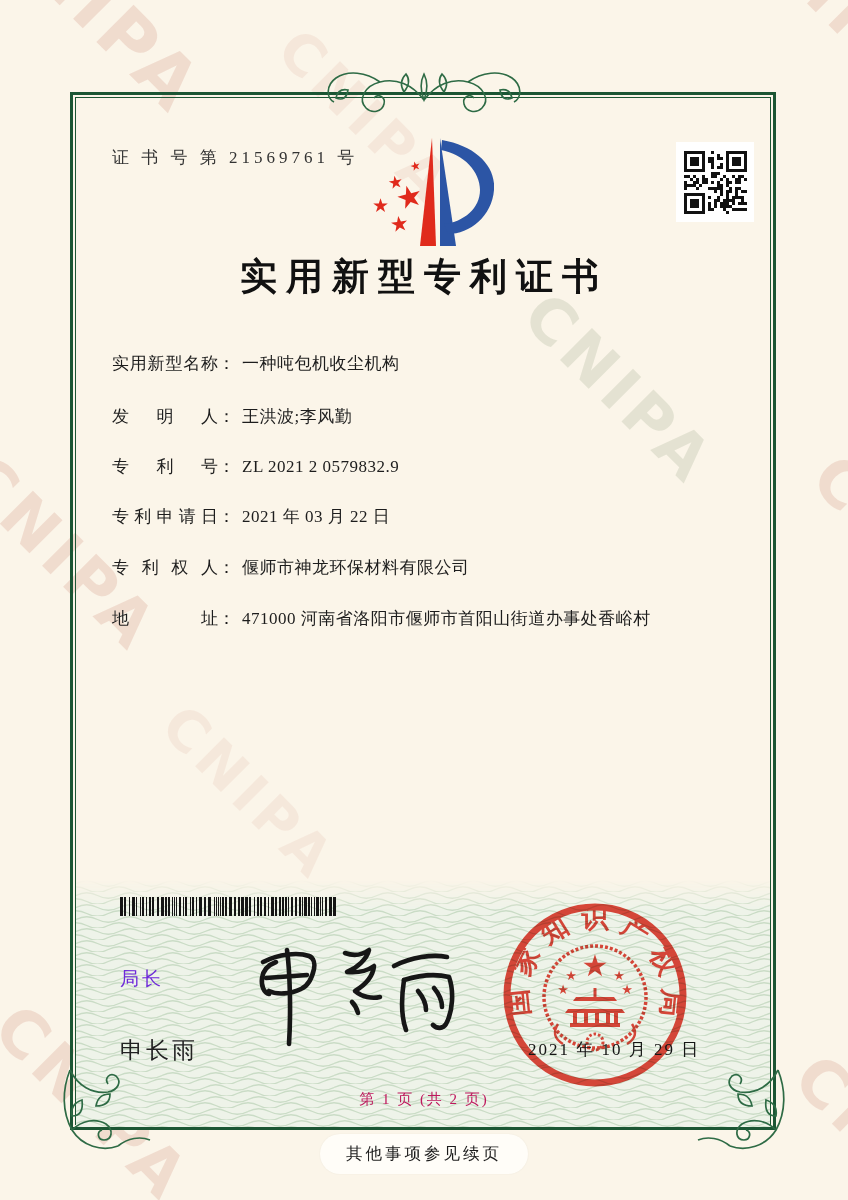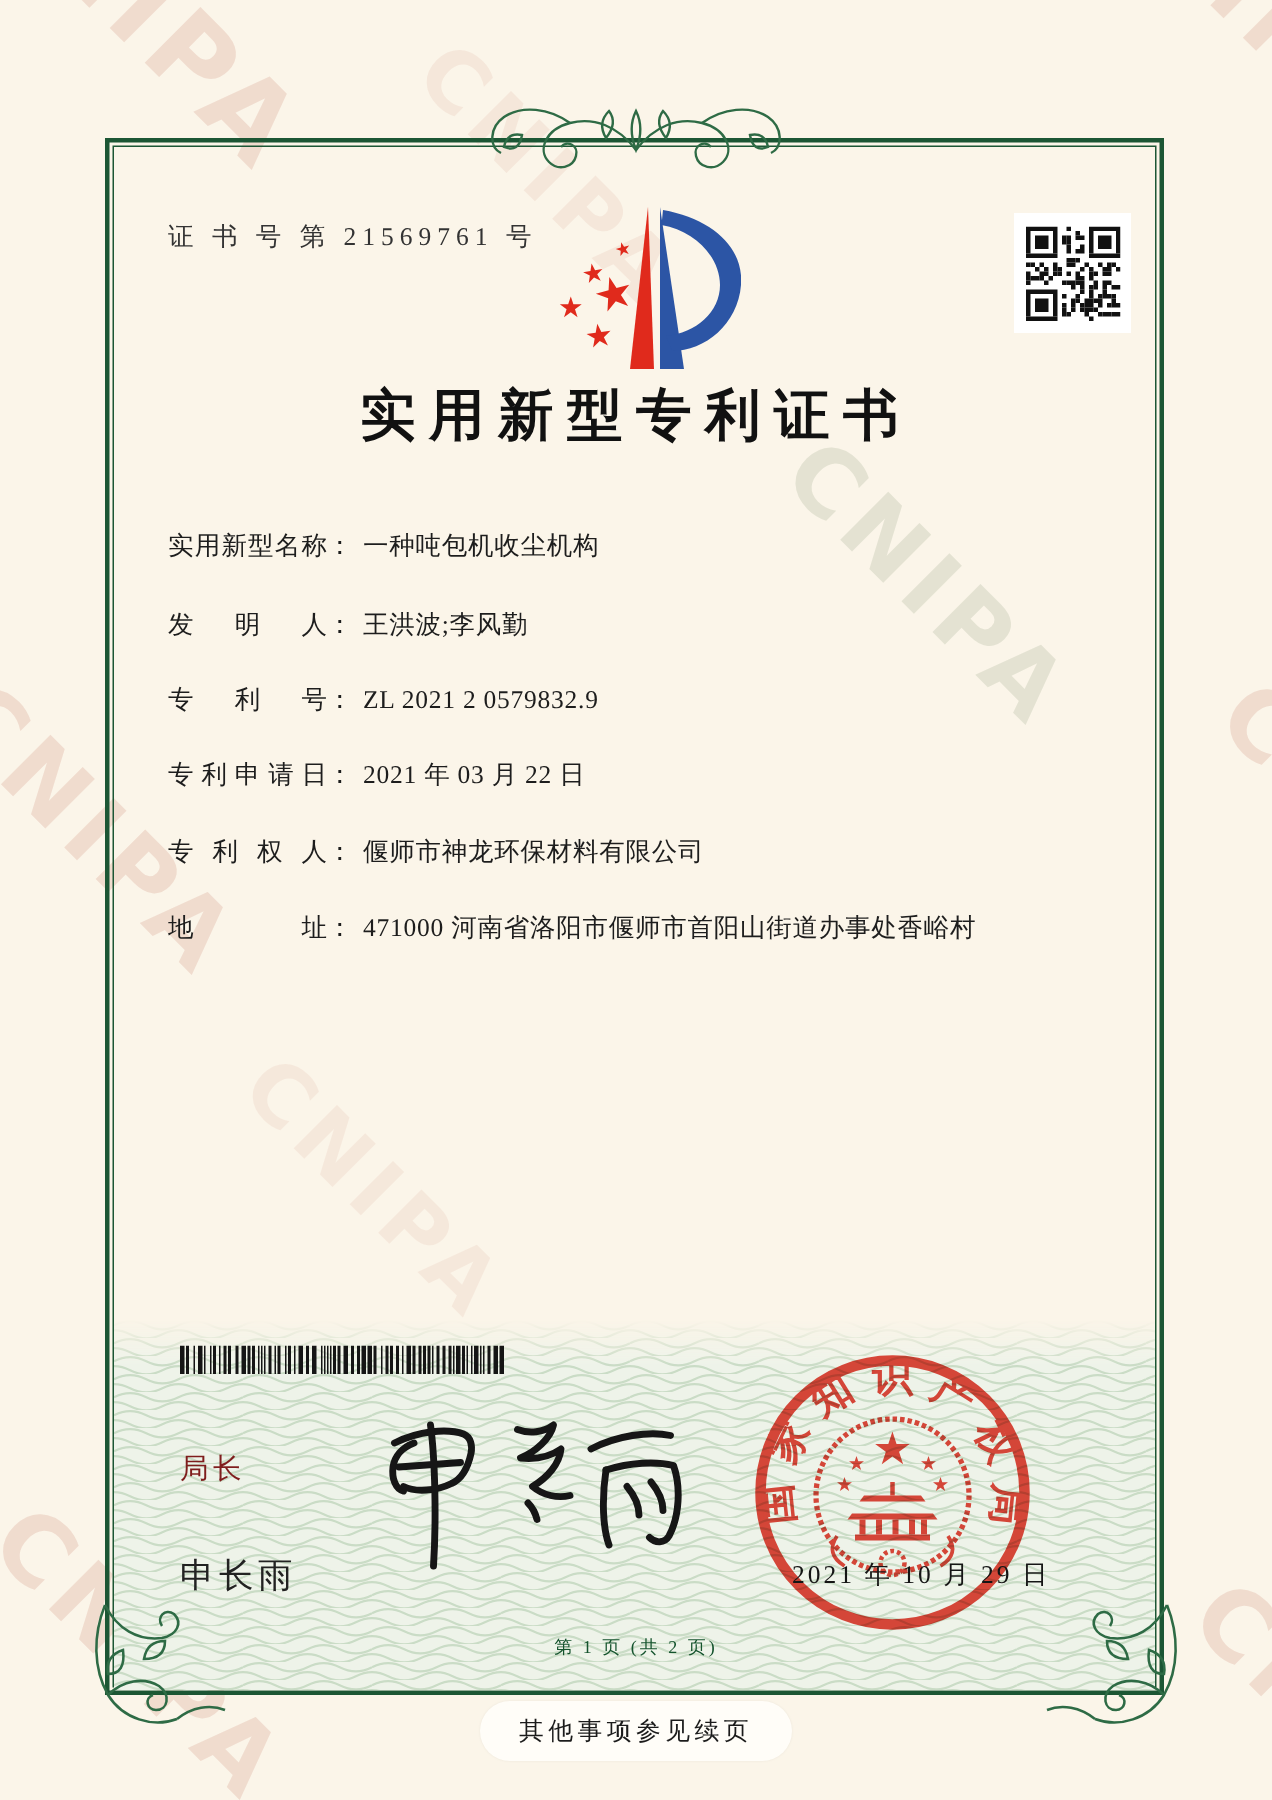--- a/index.html
+++ b/index.html
@@ -27,28 +27,28 @@
   .fval{letter-spacing:0.5px;}
   .grant2{position:absolute;left:445px;top:0;}
   .bodytext{position:absolute;left:110px;top:694px;width:660px;font-size:17.2px;
             line-height:27px;text-align:justify;color:#1b1b1b;}
   .bodytext p{margin:0;text-indent:2em;letter-spacing:0.4px;}
   .waves{position:absolute;left:76px;top:880px;width:694px;height:247px;z-index:2;
          -webkit-mask-image:linear-gradient(to bottom,transparent,#000 30px);
          mask-image:linear-gradient(to bottom,transparent,#000 30px);}
   .barcode{position:absolute;left:120px;top:897px;z-index:4;}
   .sigtitle{position:absolute;left:120px;top:966px;font-family:"Liberation Sans","DejaVu Sans",sans-serif;
-            font-size:19px;letter-spacing:3px;color:#7f1d1d;z-index:4;}
+            font-size:19px;letter-spacing:3px;color:#6d28d9;z-index:4;}
   .signame{position:absolute;left:120px;top:1035px;font-family:"Liberation Sans","DejaVu Sans",sans-serif;
            font-size:23px;letter-spacing:3px;color:#222;z-index:4;}
   .sig{position:absolute;left:238px;top:928px;z-index:4;}
   .seal{position:absolute;left:500px;top:900px;z-index:5;opacity:0.93;mix-blend-mode:multiply;}
   .sealdate{position:absolute;left:528px;top:1038px;font-size:17px;letter-spacing:2px;color:#151515;z-index:6;}
-  .pagenum{position:absolute;left:0;top:1090px;width:848px;text-align:center;font-size:12px;
-           letter-spacing:2px;color:#14532d;z-index:4;}
+  .pagenum{position:absolute;left:0;top:1090px;width:848px;text-align:center;font-size:15px;
+           letter-spacing:2px;color:#be185d;z-index:4;}
   .footbox{position:absolute;left:424px;top:1134px;transform:translateX(-50%);background:#fffdf8;
            padding:9px 26px;z-index:4;box-shadow:0 0 2px rgba(0,0,0,0.06);border-radius:20px;}
   .footbox span{font-size:16.5px;letter-spacing:3px;color:#1b1b1b;white-space:nowrap;}
   .star{position:absolute;color:#e02a1c;z-index:3;line-height:1;}
   .logo{position:absolute;left:384px;top:134px;z-index:3;}
 </style>
 </head>
 <body>
 
 <div class="wm wm-pink" style="left:-42px;top:-38px;font-size:72px;">CNIPA</div>

